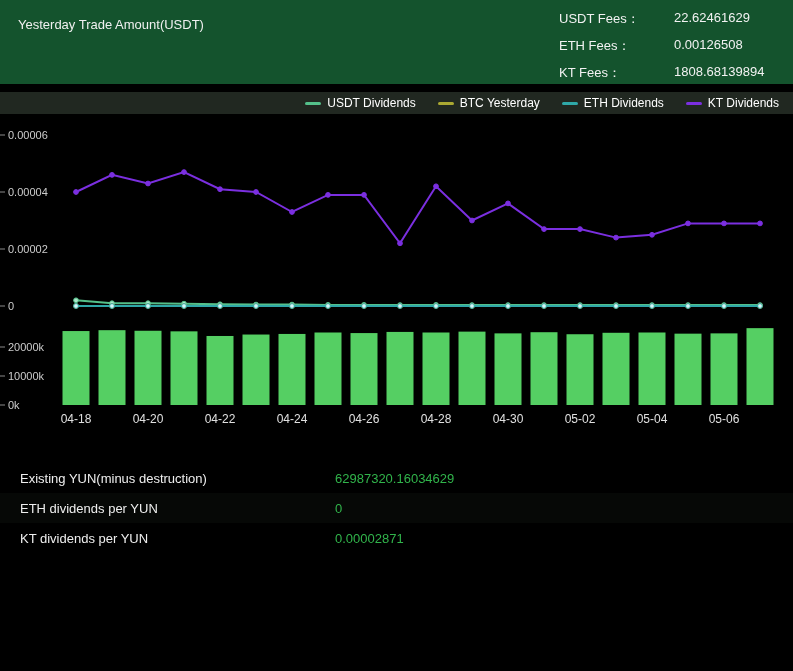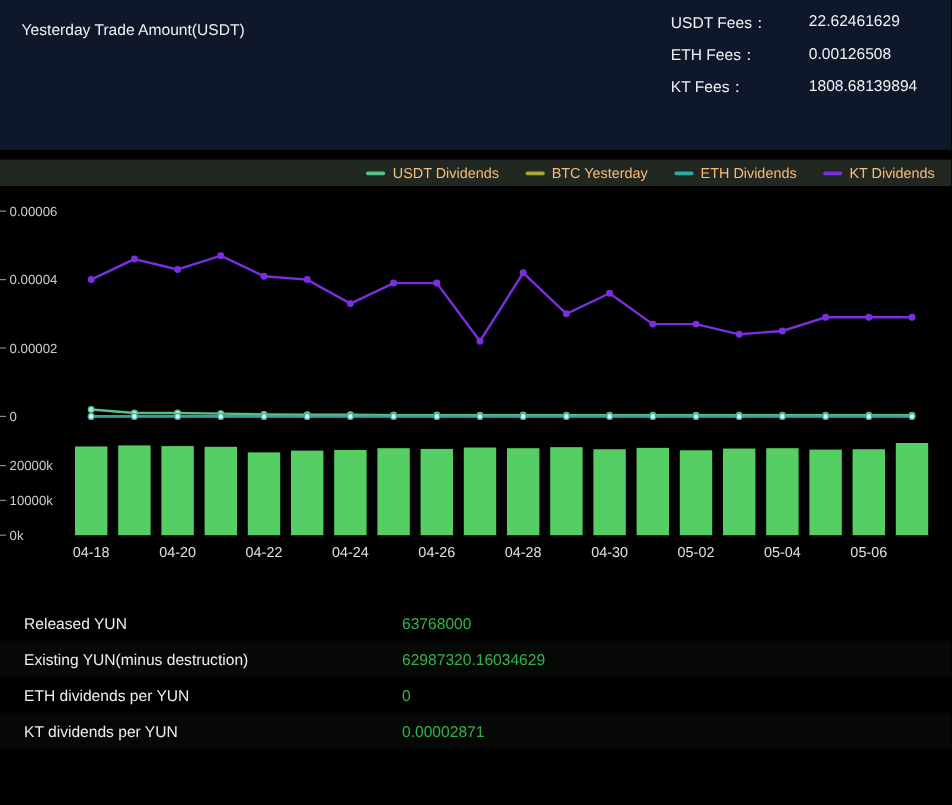--- a/index.html
+++ b/index.html
@@ -5,22 +5,22 @@
   * { margin: 0; padding: 0; box-sizing: border-box; }
   html, body { background: #000; }
   body {
     width: 793px; height: 671px;
     font-family: "Liberation Sans", "DejaVu Sans", sans-serif;
     color: #e8e8e8; overflow: hidden;
   }
 
   
   .header {
-    width: 100%; height: 125px;
-    background: #0f172a;
+    width: 100%; height: 84px;
+    background: #14532d;
     position: relative;
   }
   .trade-label {
     position: absolute; left: 18px; top: 17px;
     font-size: 13px; color: #f0f0f0;
   }
   .trade-value {
     position: absolute; left: 13px; top: 42px;
     font-size: 30px; letter-spacing: 0.5px;
     color: #2fae4e;
@@ -35,21 +35,21 @@
 
   
   .chart-panel { margin-top: 8px; }
   .legend {
     height: 22px; background: #212821;
     display: flex; align-items: center; justify-content: flex-end;
     padding-right: 14px; gap: 22px;
   }
   .legend-item { display: flex; align-items: center; gap: 6px; cursor: pointer; }
   .legend-item .swatch { width: 16px; height: 3px; border-radius: 2px; display: inline-block; }
-  .legend-item .lbl { font-size: 12px; color: #fdba74; }
+  .legend-item .lbl { font-size: 12px; color: #ffffff; }
 
   #chart-svg { display: block; background: #000; }
   .axis-label { fill: #cccccc; font-size: 11px; font-family: "Liberation Sans", sans-serif; }
   .x-label   { fill: #e0e0e0; font-size: 12px; font-family: "Liberation Sans", sans-serif; }
 
   
   .stats { margin-top: 5px; padding-top: 24px; }
   .stat-row {
     display: grid; grid-template-columns: 315px 1fr;
     align-items: center; height: 30px; padding-left: 20px;
@@ -226,24 +226,20 @@
       <text x="436" y="309" class="x-label" text-anchor="middle">04-28</text>
       <text x="508" y="309" class="x-label" text-anchor="middle">04-30</text>
       <text x="580" y="309" class="x-label" text-anchor="middle">05-02</text>
       <text x="652" y="309" class="x-label" text-anchor="middle">05-04</text>
       <text x="724" y="309" class="x-label" text-anchor="middle">05-06</text>
     </svg>
 </div>
 
 <div class="stats">
   <div class="stat-row">
-    <span class="stat-label">Released YUN</span>
-    <span class="stat-value">63768000</span>
-  </div>
-  <div class="stat-row">
     <span class="stat-label">Existing YUN(minus destruction)</span>
     <span class="stat-value">62987320.16034629</span>
   </div>
   <div class="stat-row">
     <span class="stat-label">ETH dividends per YUN</span>
     <span class="stat-value">0</span>
   </div>
   <div class="stat-row">
     <span class="stat-label">KT dividends per YUN</span>
     <span class="stat-value">0.00002871</span>

